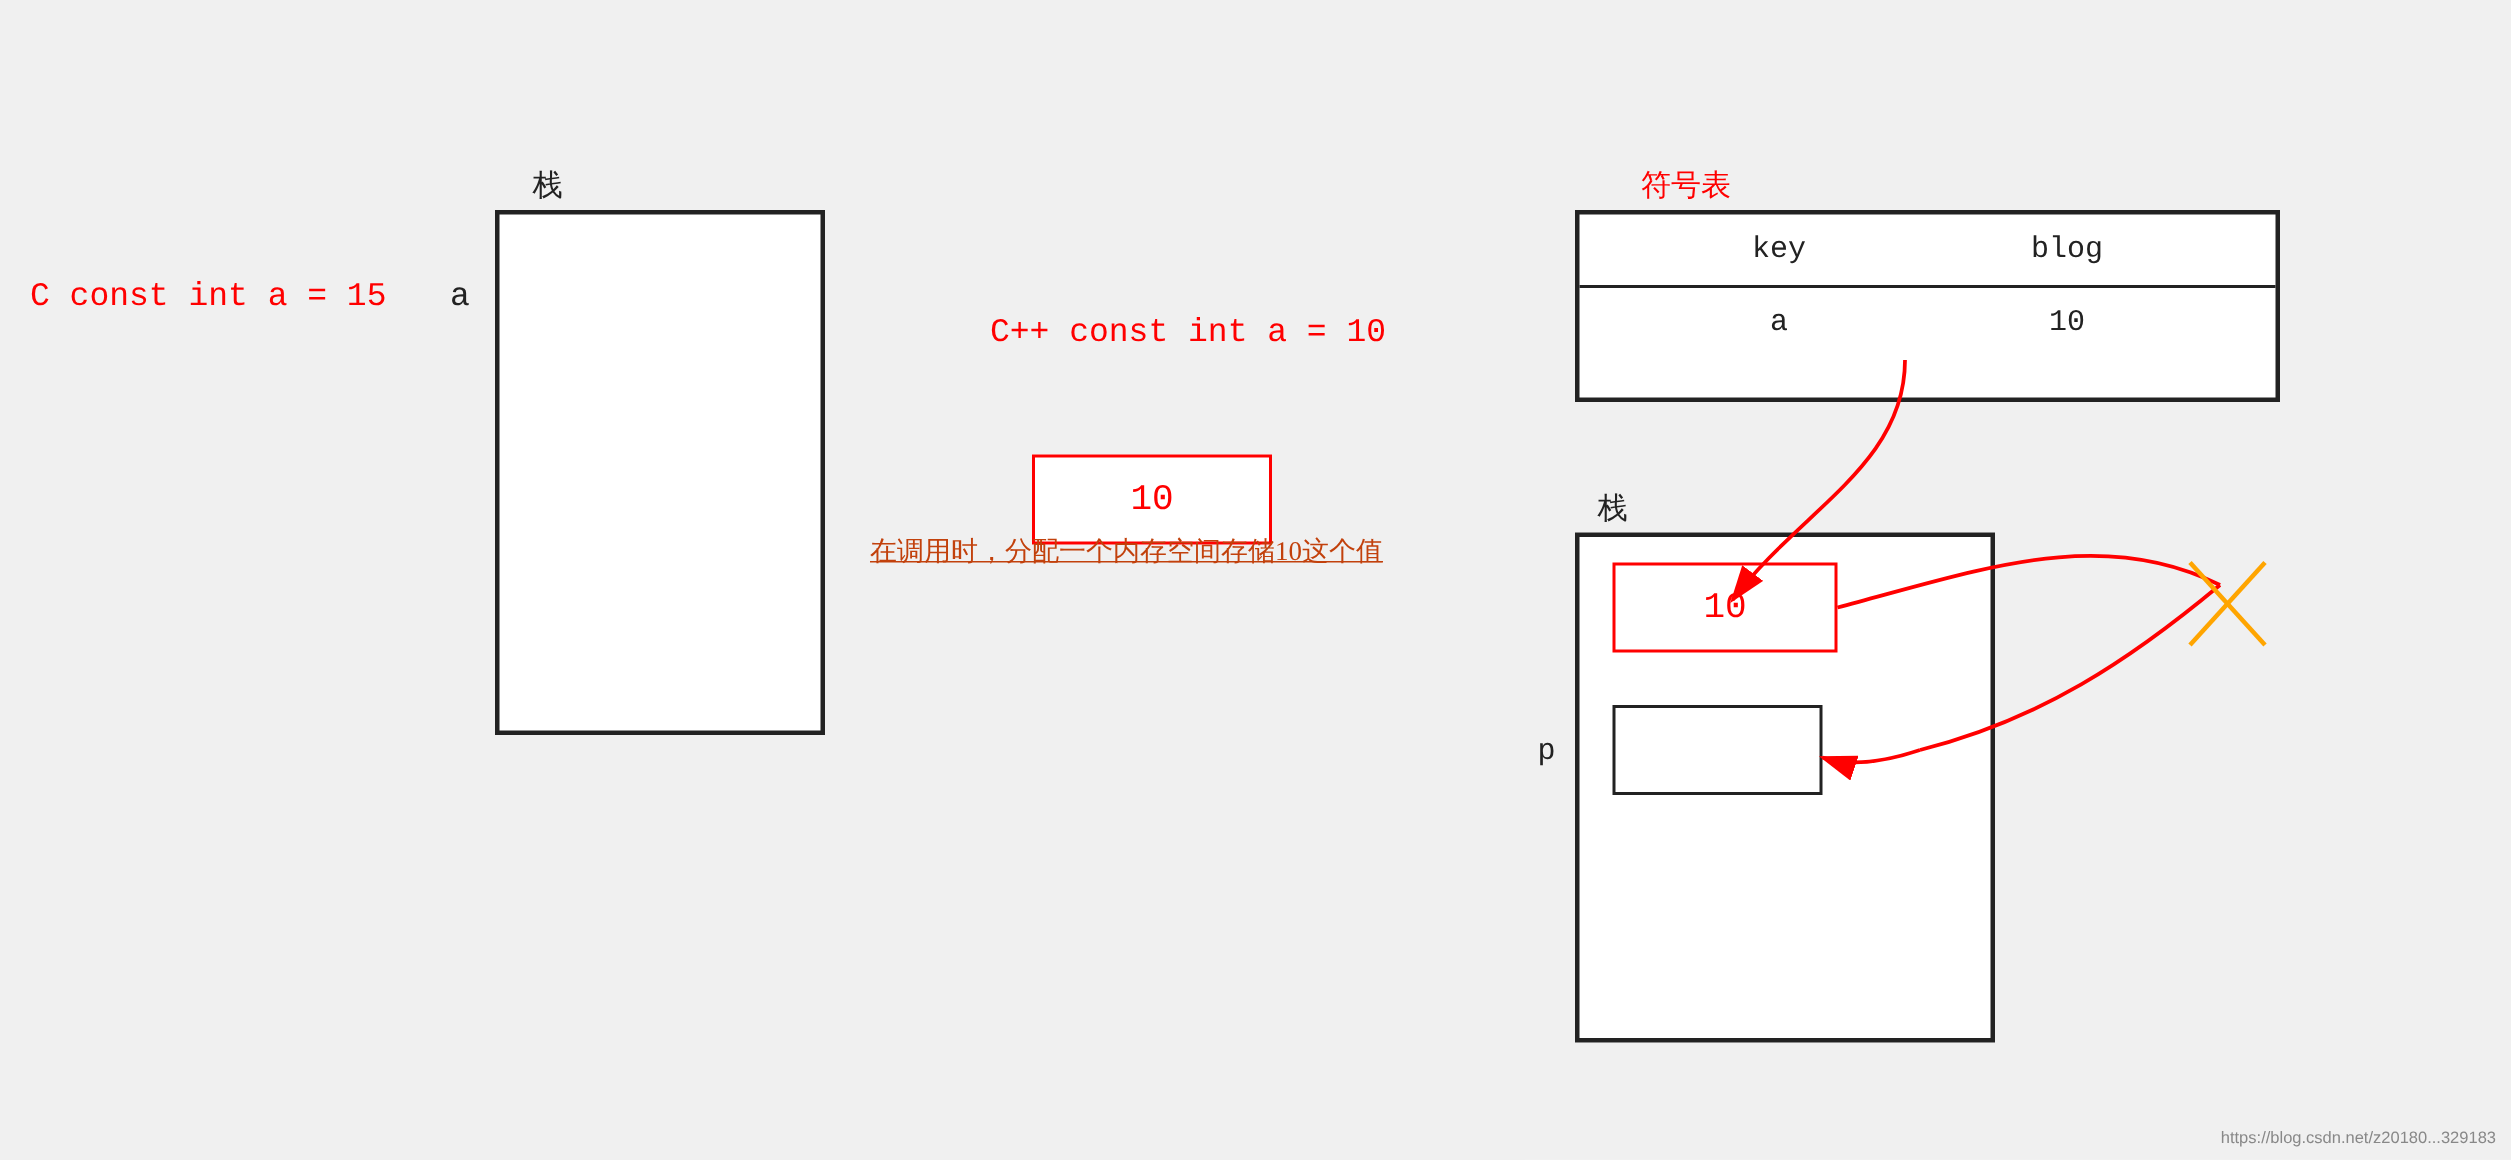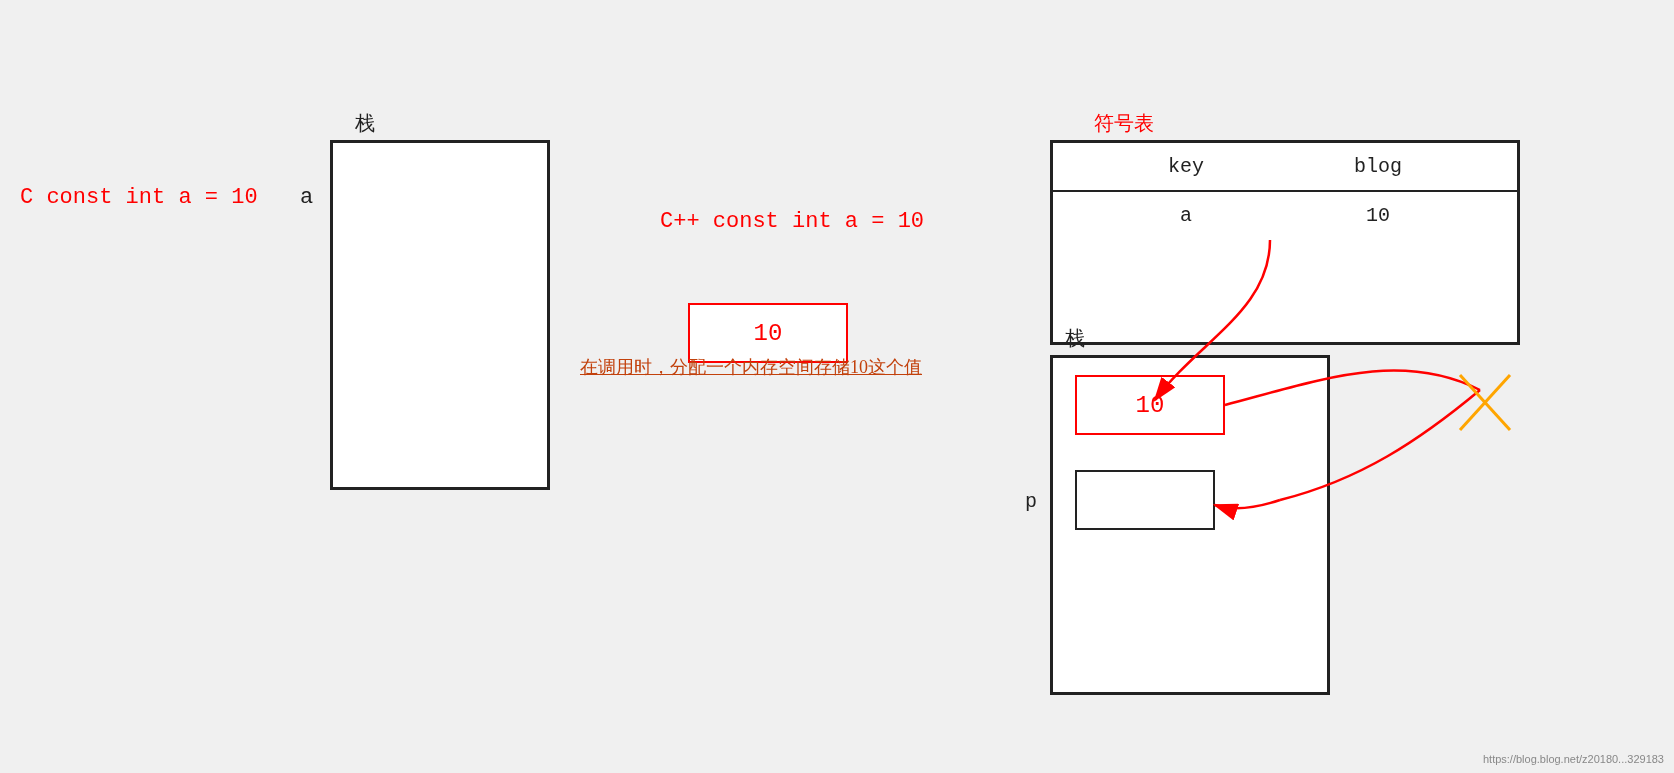--- a/index.html
+++ b/index.html
@@ -107,21 +107,21 @@
       font-size: 20px;
       font-family: 'SimSun', 'STSong', serif;
       margin-left: 29px;
     }
 
     .symbol-table-box {
       position: absolute;
       left: 1050px;
       top: 140px;
       width: 470px;
-      height: 205px;
+      height: 128px;
       border: 3px solid #222;
       background: white;
     }
 
     .symbol-table-header {
       display: flex;
       justify-content: space-around;
       padding: 12px 40px;
       border-bottom: 2px solid #222;
     }
@@ -220,21 +220,21 @@
       font-size: 11px;
       color: #888;
       font-family: Arial, sans-serif;
     }
   </style>
 </head>
 <body>
 
 <div class="canvas">
 
-  <div class="c-label">C   const int a = 10</div>
+  <div class="c-label">C   const int a = 15</div>
 
   <div class="a-label-left">a</div>
 
   <div class="stack-label-left">栈</div>
 
   <div class="stack-box-left">
     <div class="value-box-left">
       <span class="value-text-left">10</span>
     </div>
   </div>
@@ -282,15 +282,15 @@
     <line x1="1460" y1="375" x2="1510" y2="430" stroke="orange" stroke-width="3"></line>
     <line x1="1510" y1="375" x2="1460" y2="430" stroke="orange" stroke-width="3"></line>
 
     <defs>
       <marker id="arrowRed" markerWidth="10" markerHeight="7" refX="9" refY="3.5" orient="auto">
         <polygon points="0 0, 10 3.5, 0 7" fill="red"></polygon>
       </marker>
     </defs>
   </svg>
 
-  <div class="watermark">https://blog.blog.net/z20180...329183</div>
+  <div class="watermark">https://blog.csdn.net/z20180...329183</div>
 
 </div>
 
 </body></html>

